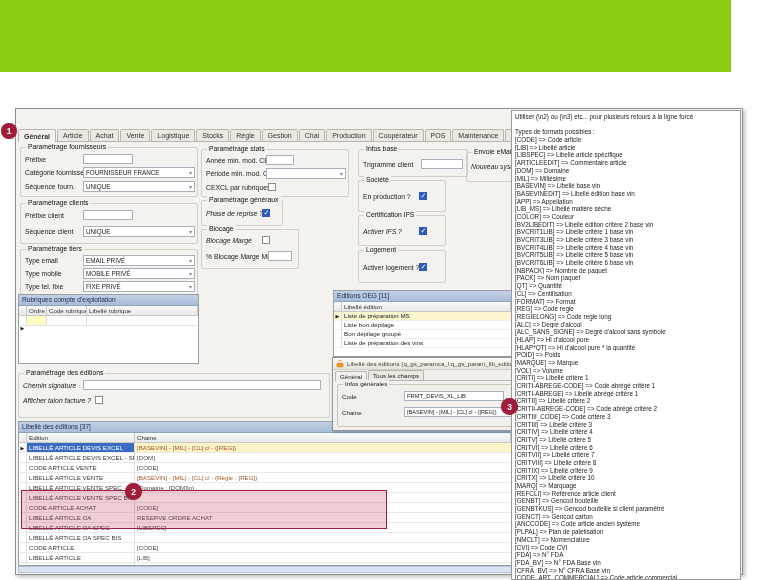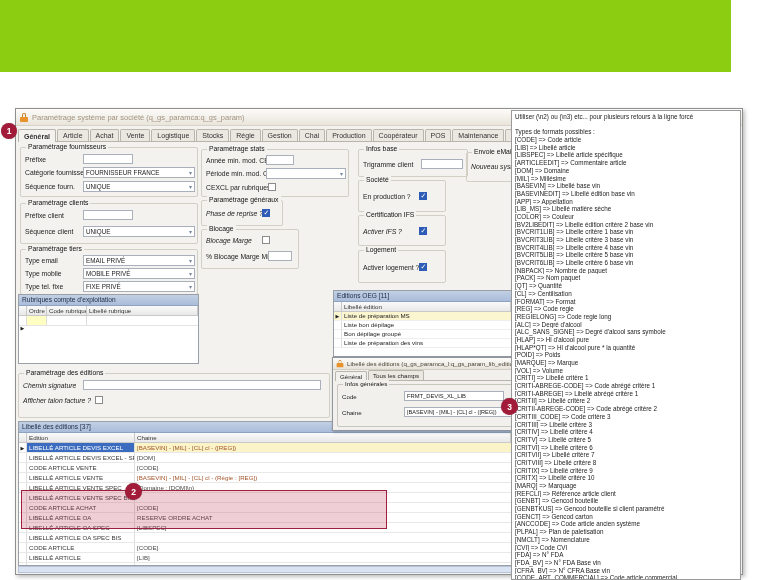--- a/index.html
+++ b/index.html
@@ -102,27 +102,20 @@
 </style>
 </head>
 <body>
 
 <div class="canvas">
 
   <div class="greenbar"></div>
 
   <div class="win">
 
-    <div class="titlebar">
-      <span class="lock">
-          <span class="shackle"></span>
-          <span class="bodyp"></span>
-        </span>
-      <span class="title-text">Paramétrage système par société (q_gs_paramca:q_gs_param)</span>
-    </div>
 
     <div class="tabstrip">
 
     <div class="tab active">Général</div>
         <div class="tab">Article</div>
         <div class="tab">Achat</div>
         <div class="tab">Vente</div>
         <div class="tab">Logistique</div>
         <div class="tab">Stocks</div>
         <div class="tab">Régie</div>

